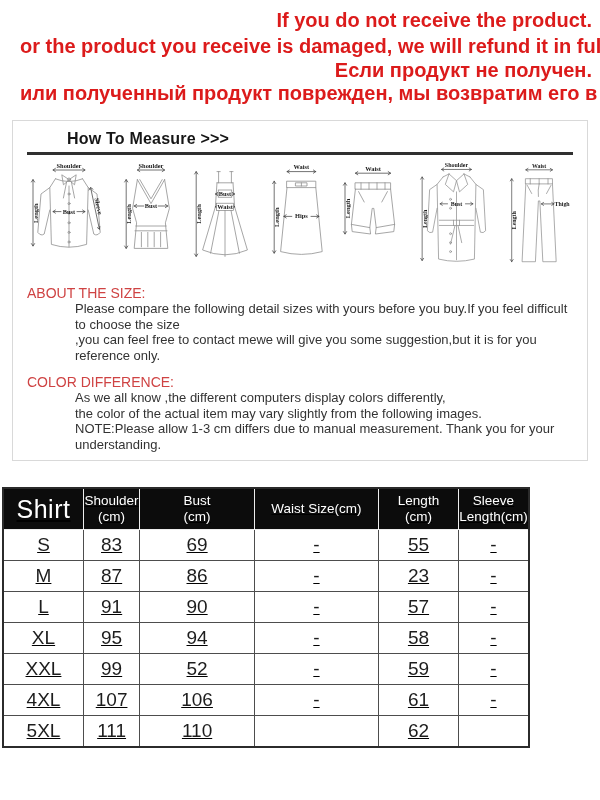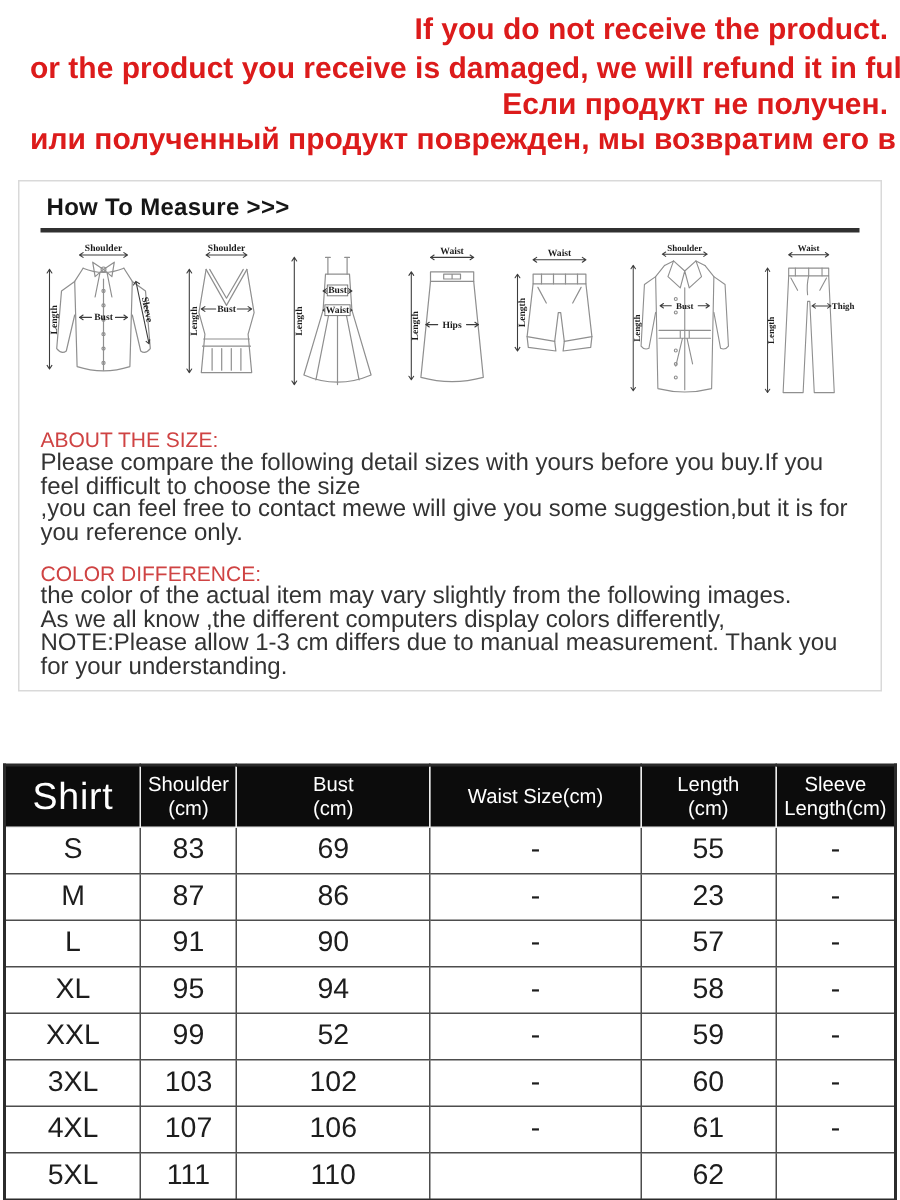--- a/index.html
+++ b/index.html
@@ -16,45 +16,46 @@
 
   
   .measure-box {
     margin:15px 12px 0 12px;
     border:1px solid #d9d9d9;
     padding:9px 12px 8px 12px;
     background:#fff;
   }
   .measure-title {
     font-size:16px; font-weight:700; color:#161616;
-    letter-spacing:.2px; padding-left:6px;
+    letter-spacing:.2px; padding-left:6px;margin-left:36px;
   }
   .measure-rule { height:3px; background:#303030; margin:4px 2px 7px 2px; }
   .diagrams {
     display:flex; justify-content:space-between; align-items:flex-start;
     height:112px; padding:0 4px;
   }
   svg { display:block; }
   .garment { stroke:#8f8f8f; fill:none; stroke-width:1; stroke-linejoin:round; stroke-linecap:round; }
   .dim { stroke:#3c3c3c; fill:none; stroke-width:.9; stroke-linejoin:round; stroke-linecap:round; }
   .dimbox { stroke:#777; fill:#fff; stroke-width:.8; }
   .dlab {
     font-family:"Liberation Serif", serif; font-weight:700;
     font-size:8px; fill:#1b1b1b;
   }
   
   .about { margin-top:5px; padding-left:2px; }
   .red-head { color:#cf4343; font-size:14px; font-weight:400; line-height:16px;margin-top:11px; }
-  .txt { color:#333333; font-size:16px; line-height:15.5px; }
+  .txt { color:#333333; font-size:13px; line-height:15.5px;margin-left:48px; }
 
   
   table.size-table {
     border-collapse:collapse; table-layout:fixed;
-    width:596px; margin:48px 2px 0 2px;
+    width:528px; margin:26px 2px 0 2px;
     border:2px solid #2b2b2b;
+    text-decoration:underline;
   }
   .size-table th, .size-table td { text-align:center; vertical-align:middle; padding:0; }
   .size-table thead th {
     background:#0c0c0c; color:#ffffff; font-weight:400;
     border:1px solid #ededed; height:40px;
     font-size:13.5px; line-height:16px;
   }
   .size-table thead th.product { font-size:25px; font-weight:400; letter-spacing:.5px; }
   .size-table tbody td {
     border:1px solid #4d4d4d; height:30px;
@@ -219,22 +220,22 @@
         <text class="dlab" x="73" y="58.5" text-anchor="middle">Thigh</text>
         <text class="dlab" x="11" y="78" text-anchor="middle" transform="rotate(-90 11 78)">Length</text>
       </svg>
     </div>
 
     <div class="about">
       <div class="red-head">ABOUT THE SIZE:</div>
       <div class="txt">Please compare the following detail sizes with yours before you buy.If you feel difficult to choose the size</div>
       <div class="txt">,you can feel free to contact mewe will give you some suggestion,but it is for you reference only.</div>
       <div class="red-head">COLOR DIFFERENCE:</div>
+      <div class="txt">As we all know ,the different computers display colors differently,</div>
       <div class="txt">the color of the actual item may vary slightly from the following images.</div>
-      <div class="txt">As we all know ,the different computers display colors differently,</div>
       <div class="txt">NOTE:Please allow 1-3 cm differs due to manual measurement. Thank you for your understanding.</div>
     </div>
   </div>
 
   <table class="size-table">
     <colgroup>
       <col style="width:15.3%">
         <col style="width:10.7%">
         <col style="width:21.8%">
       <col style="width:23.6%">
@@ -301,28 +302,20 @@
       </tr>
       <tr>
         <td>XXL</td>
         <td>99</td>
         <td>52</td>
         <td>-</td>
         <td>59</td>
         <td>-</td>
       </tr>
       <tr>
-        <td>3XL</td>
-        <td>103</td>
-        <td>102</td>
-        <td>-</td>
-        <td>60</td>
-        <td>-</td>
-      </tr>
-      <tr>
         <td>4XL</td>
         <td>107</td>
         <td>106</td>
         <td>-</td>
         <td>61</td>
         <td>-</td>
       </tr>
       <tr>
         <td>5XL</td>
         <td>111</td>

